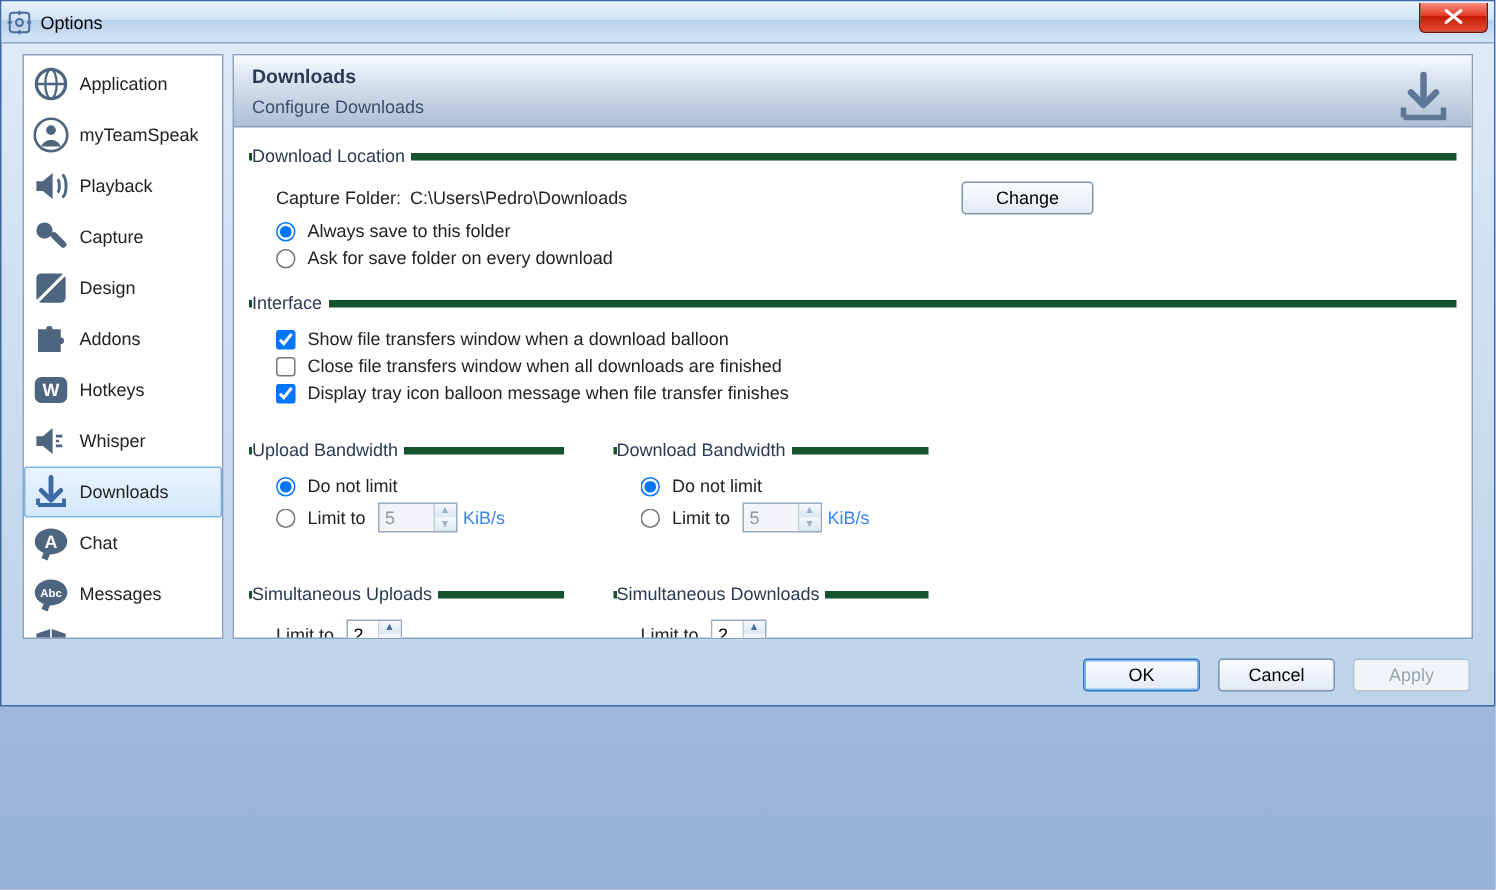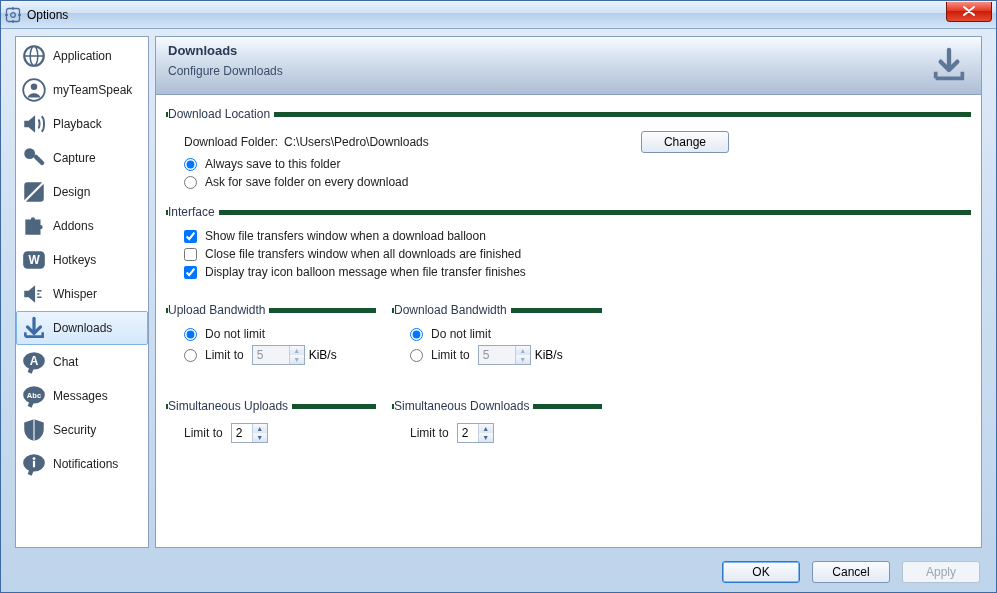--- a/index.html
+++ b/index.html
@@ -8,21 +8,21 @@
     width: 997px; height: 593px;
     font-family: "Segoe UI", Tahoma, Arial, sans-serif;
     font-size: 12px;
     background: linear-gradient(180deg,#bcd0e8 0%, #97b2d8 100%);
     color: #222;
     overflow: hidden;
   }
 
   
   .window {
-    width: 997px; height: 593px;
+    width: 997px; height: 471px;
     background: linear-gradient(180deg,#e2ecf8 0%, #cfe0f3 40%, #bed4ea 100%);
     border: 1px solid #3d6aa5;
     position: relative;
   }
   .titlebar {
     height: 28px;
     background: linear-gradient(180deg,#eaf3ff 0%, #cfe2f6 45%, #b6cfeb 46%, #d4e5f7 100%);
     border-bottom: 1px solid #8aa8ce;
     display: flex; align-items: center;
     padding: 0 4px;
@@ -132,21 +132,21 @@
     border-radius: 3px;
     font-size: 12px;
     cursor: pointer;
   }
   .btn.default {
     border: 1px solid #2e77c7;
     box-shadow: 0 0 0 1px #7fb8f0 inset;
   }
   .btn[disabled] { color:#9aa6b4; background:#f1f4f8; border-color:#b6c3d2; }
 
-  .twocol { display:flex; gap: 16px; margin-top: 12px;}
+  .twocol { display:flex; gap: 33px; margin-top: 12px;}
   .twocol > fieldset { flex:1; min-width: 200px; max-width: 210px;}
 
   .numspin {
     display:inline-flex; align-items:stretch;
     border:1px solid #9aaac0; background:#fff;
     height:20px;
   }
   .numspin input {
     border:none; width:36px; padding:0 4px;
     font-size:12px; font-family:inherit;
@@ -160,21 +160,21 @@
     flex:1; width:14px;
     display:flex; align-items:center; justify-content:center;
     font-size:7px; color:#4a6b9b;
     background:linear-gradient(180deg,#f6f9fd,#dbe5f1);
     cursor:pointer;
   }
   .numspin.disabled { background:#f2f4f7; }
   .numspin.disabled input { color:#8d98a6; background:transparent;}
   .numspin.disabled .arrows span { color:#9fb1c7; }
   .unit { margin-left:4px; color:#666; }
-  .unit.disabled { color:#000000; }
+  .unit.disabled { color:#3b82f6; }
 
   input[type="radio"], input[type="checkbox"] { margin:0 2px 0 0; vertical-align:middle;}
 
   .footer {
     position: absolute;
     left: 0; right: 0; bottom: 0;
     height: 40px;
     display:flex; align-items:center; justify-content:flex-end;
     gap: 12px; padding: 0 16px;
   }
@@ -358,21 +358,21 @@
               <path d="M4 20h16v-4M4 20v-4" fill="none" stroke="currentColor" stroke-width="2.2"></path>
             </svg>
         </span>
       </div>
 
       <div class="main-body">
 
         <fieldset>
           <legend>Download Location</legend>
           <div class="row indent">
-            <span>Download Folder:</span>
+            <span>Capture Folder:</span>
             <span style="margin-left:6px">C:\Users\Pedro\Downloads</span>
             <button class="btn" style="margin-left:auto; margin-right:240px;">Change</button>
           </div>
           <div class="row indent">
             <input type="radio" name="saveloc" checked="" style="">
             <span class="lbl">Always save to this folder</span>
           </div>
           <div class="row indent">
             <input type="radio" name="saveloc" style="">
             <span class="lbl">Ask for save folder on every download</span>

